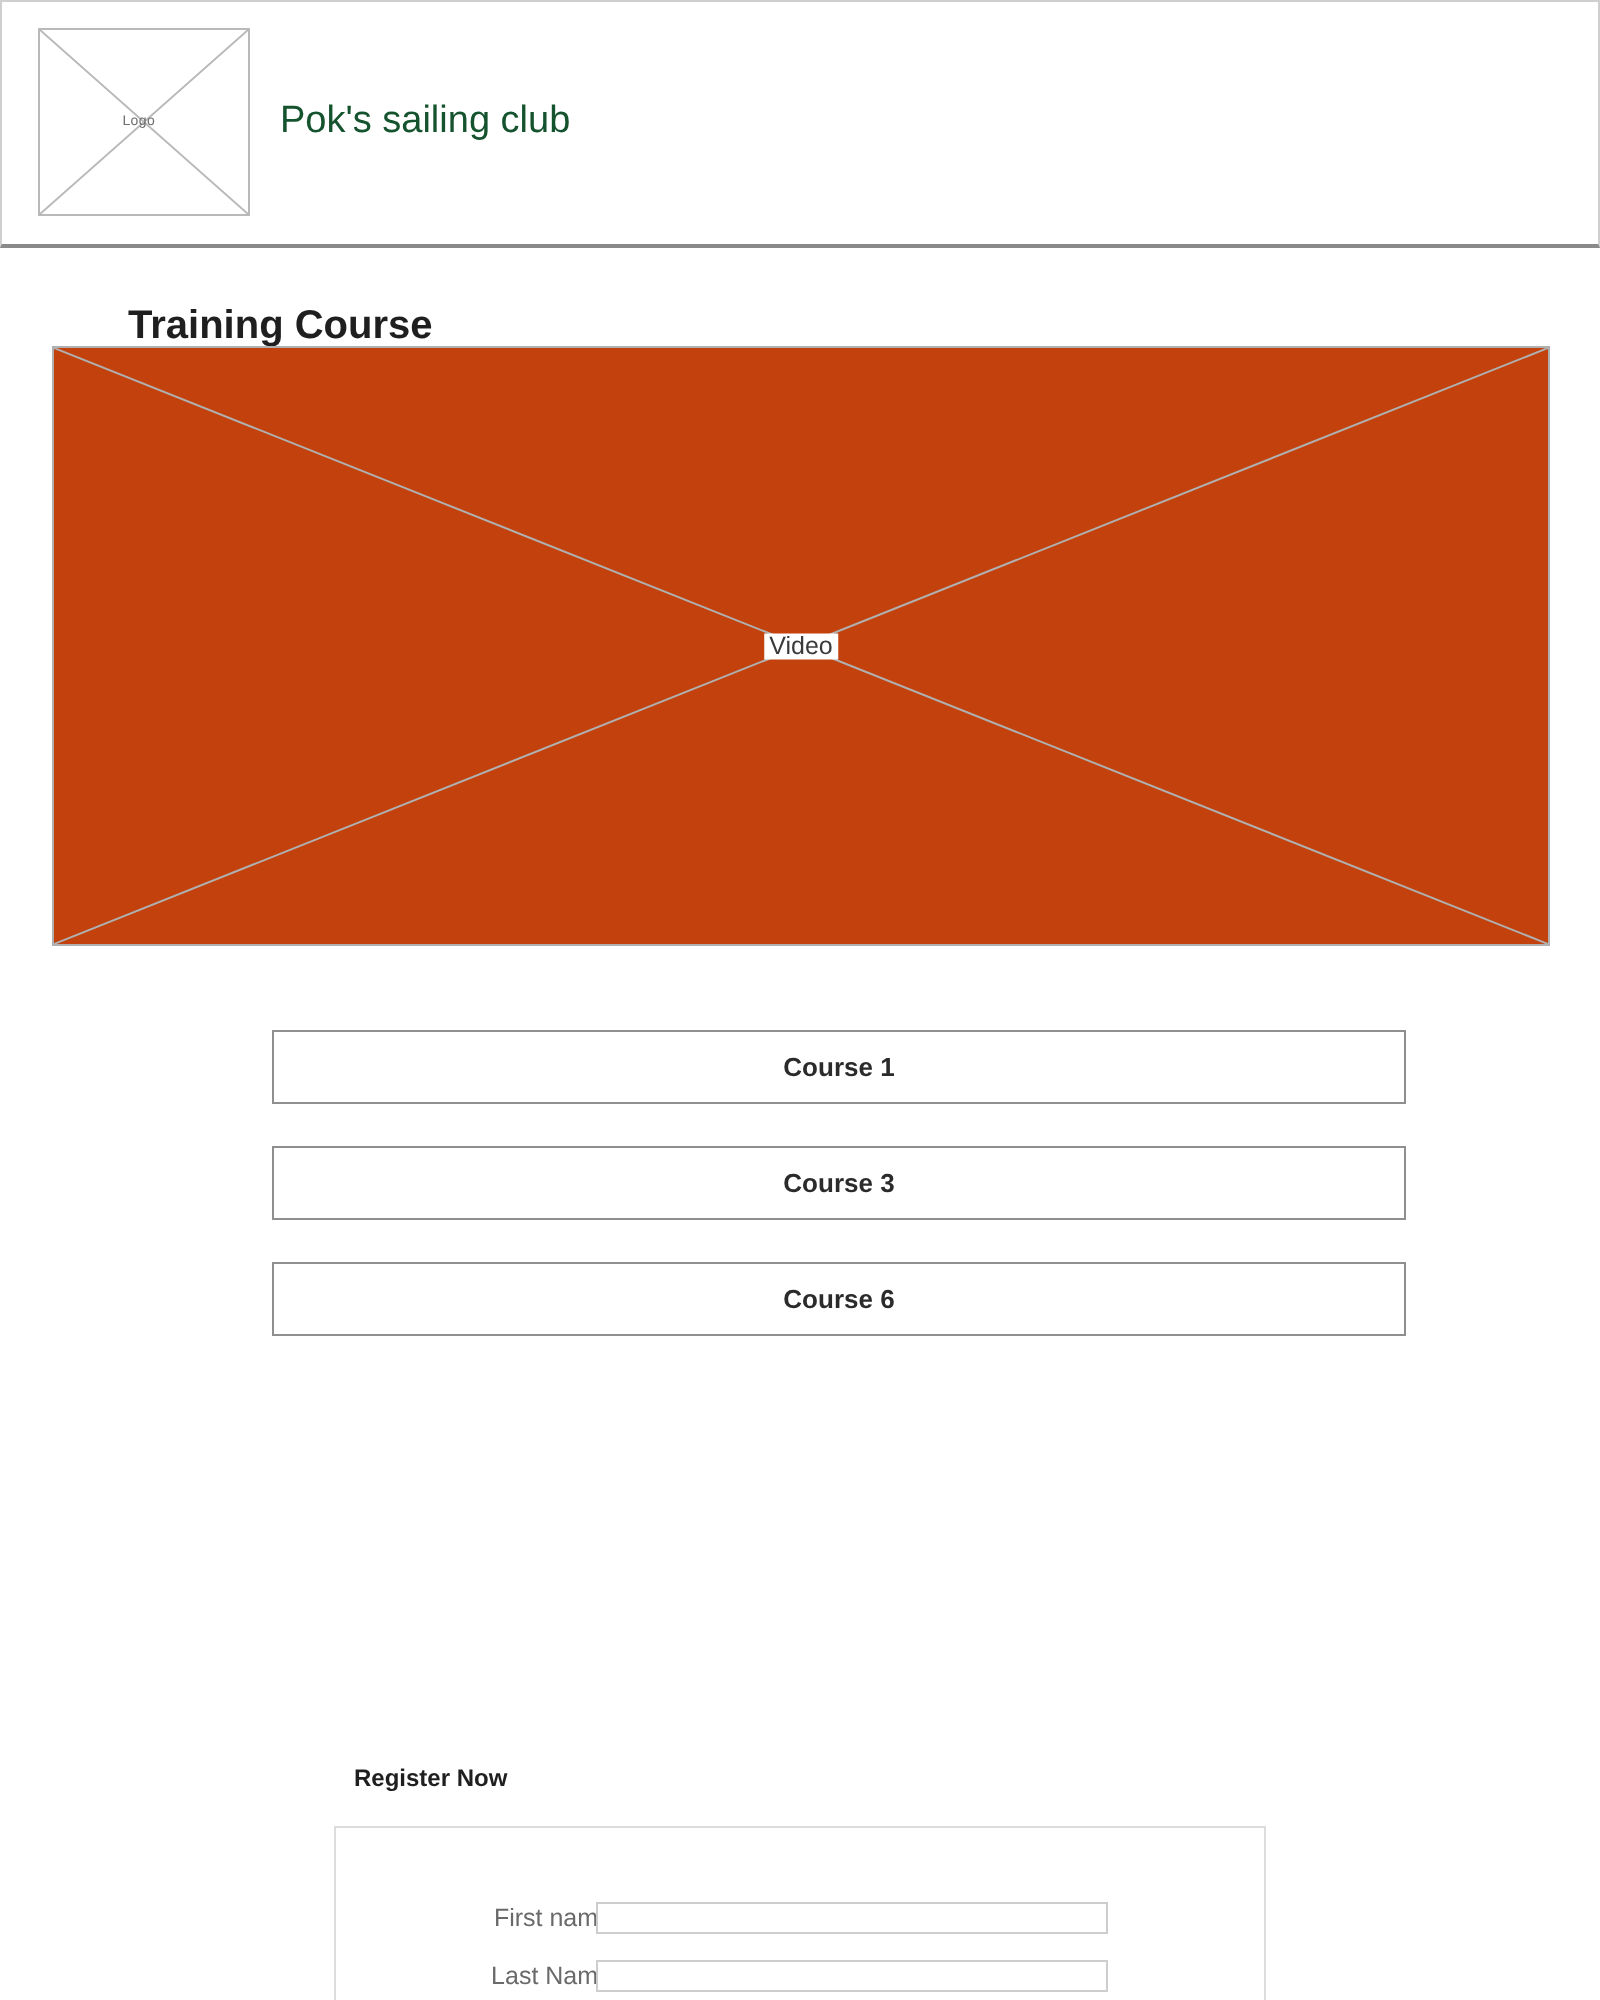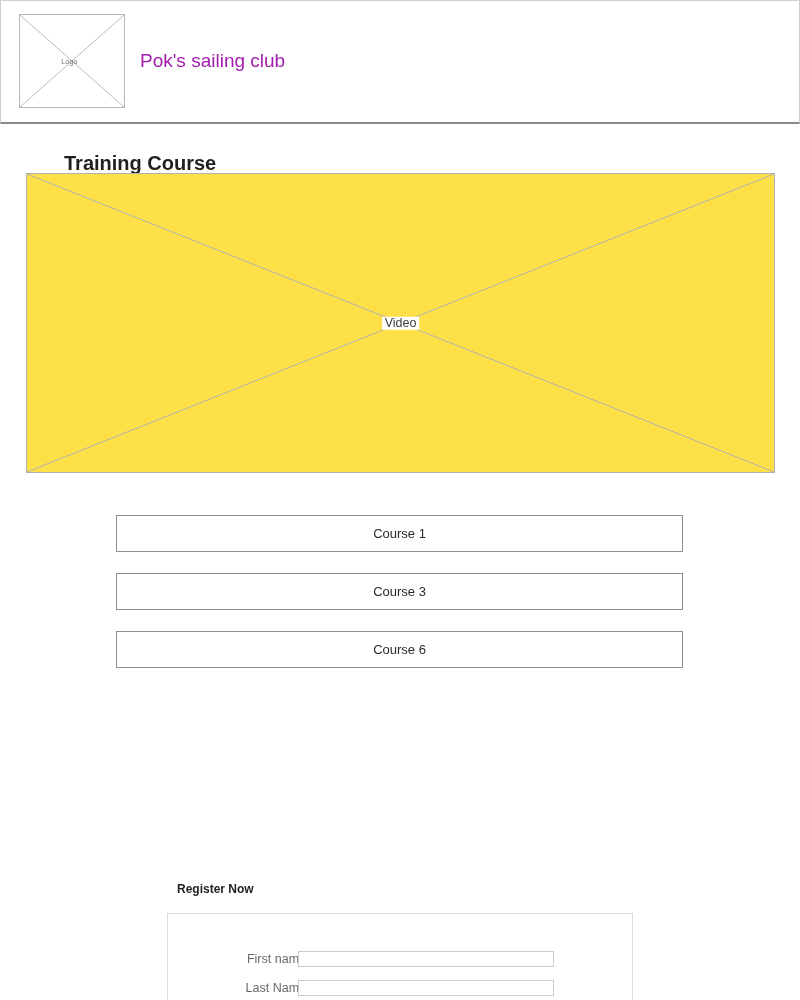--- a/index.html
+++ b/index.html
@@ -58,21 +58,21 @@
     color: #6d6d6d;
     letter-spacing: 0.2px;
     background: transparent;
     line-height: 1;
   }
   .brand-title {
     position: absolute;
     left: 139px;
     top: 50px;
     font-size: 19px;
-    color: #a21caf;
+    color: #14532d;
     white-space: nowrap;
     line-height: 1.1;
   }
   .main-nav {
     position: absolute;
     left: 330px;
     top: 54px;
     display: flex;
     align-items: baseline;
     gap: 18px;
@@ -98,21 +98,21 @@
 
   
   .video-box {
     position: absolute;
     left: 26px;
     top: 173px;
     width: 749px;
     height: 300px;
     box-sizing: border-box;
     border: 1px solid #b0b0b0;
-    background: #fde047;
+    background: #c2410c;
     text-decoration: underline;
   }
   .video-box .diag {
     position: absolute;
     left: 0;
     top: 0;
     width: 100%;
     height: 100%;
   }
   .video-box .diag line {
@@ -127,23 +127,24 @@
     font-size: 12.5px;
     color: #3a3a3a;
     line-height: 1;
     padding: 0 3px;
     background: #ffffff;
   }
 
   
   .course-list {
     position: absolute;
-    left: 116px;
+    left: 136px;
     top: 515px;
     width: 567px;
+    font-weight: bold;
   }
   .course-button {
     box-sizing: border-box;
     width: 567px;
     height: 37px;
     border: 1px solid #8f8f8f;
     background: #ffffff;
     display: flex;
     align-items: center;
     justify-content: center;

